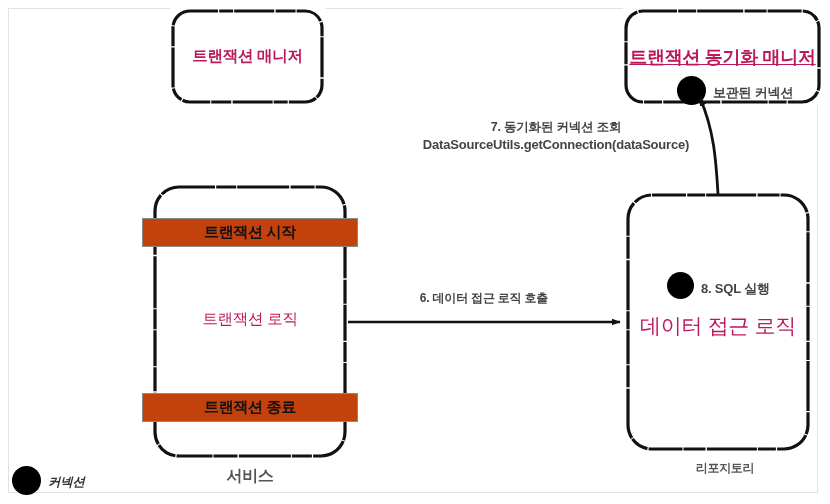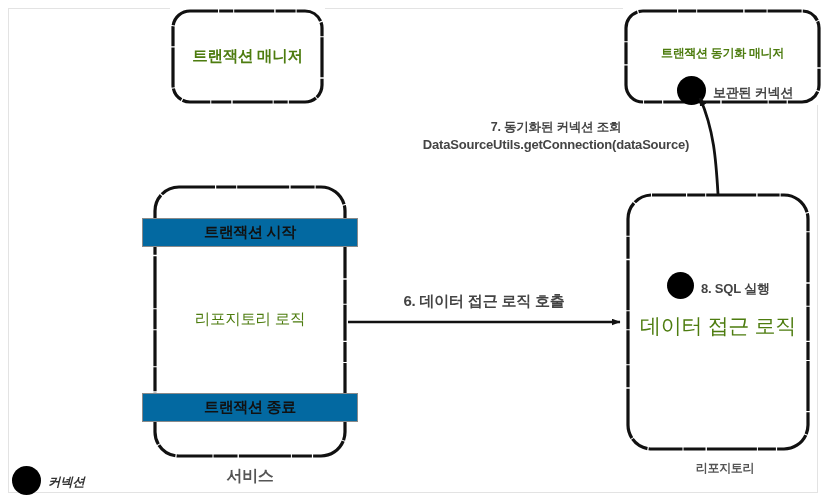--- a/index.html
+++ b/index.html
@@ -39,28 +39,28 @@
   .sbox svg {
     position: absolute;
     left: 0;
     top: 0;
     overflow: visible;
   }
   .boxtitle {
     position: absolute;
     width: 100%;
     text-align: center;
-    color: #4d7c0f;
+    color: #be185d;
     font-weight: 700;
     letter-spacing: -0.3px;
   }
   .band {
     position: absolute;
     box-sizing: border-box;
-    background: #0369a1;
+    background: #c2410c;
     border: 1.2px solid #8a8a8a;
     display: flex;
     align-items: center;
     justify-content: center;
     font-size: 15px;
     font-weight: 700;
     color: #111111;
     letter-spacing: -0.3px;
     z-index: 5;
   }
@@ -121,30 +121,30 @@
     <svg width="155" height="97" viewBox="0 0 155 97">
       <rect x="3" y="3" width="149" height="91" rx="17" ry="17" fill="#ffffff" stroke="#111111" stroke-width="3.2" stroke-dasharray="28 1.2 14 1 40 1.4 20 1" stroke-linejoin="round"></rect>
     </svg>
     <div class="boxtitle" style="top:38px; font-size:15.5px;">트랜잭션 매니저</div>
   </div>
 
   <div class="sbox" style="left:623px; top:8px; width:199px; height:97px;">
     <svg width="199" height="97" viewBox="0 0 199 97">
       <rect x="3" y="3" width="193" height="91" rx="17" ry="17" fill="#ffffff" stroke="#111111" stroke-width="3.2" stroke-dasharray="34 1.2 18 1 46 1.4 22 1" stroke-linejoin="round"></rect>
     </svg>
-    <div class="boxtitle" style="top:37px; font-size:12px;">트랜잭션 동기화 매니저</div>
+    <div class="boxtitle" style="top:37px; font-size:18px;text-decoration:underline;">트랜잭션 동기화 매니저</div>
     <div class="dot" style="left:54px; top:68px; width:29px; height:29px;"></div>
     <div class="small-label" style="left:90px; top:76px;">보관된 커넥션</div>
   </div>
 
   <div class="sbox" style="left:152px; top:184px; width:196px; height:275px;">
     <svg width="196" height="275" viewBox="0 0 196 275">
       <rect x="3" y="3" width="190" height="269" rx="24" ry="24" fill="#ffffff" stroke="#111111" stroke-width="3.2" stroke-dasharray="36 1.2 20 1 52 1.4 24 1" stroke-linejoin="round"></rect>
     </svg>
-    <div class="boxtitle" style="top:125px; font-size:15.5px; font-weight:400;">리포지토리 로직</div>
+    <div class="boxtitle" style="top:125px; font-size:15.5px; font-weight:400;">트랜잭션 로직</div>
   </div>
   <div class="band" style="left:142px; top:218px; width:216px; height:29px;">트랜잭션 시작</div>
   <div class="band" style="left:142px; top:393px; width:216px; height:29px;">트랜잭션 종료</div>
   <div class="caption" style="left:152px; top:466px; width:196px; font-size:16px;">서비스</div>
 
   <div class="sbox" style="left:625px; top:192px; width:186px; height:260px;">
     <svg width="186" height="260" viewBox="0 0 186 260">
       <rect x="3" y="3" width="180" height="254" rx="24" ry="24" fill="#ffffff" stroke="#111111" stroke-width="3.2" stroke-dasharray="34 1.2 18 1 50 1.4 22 1" stroke-linejoin="round"></rect>
     </svg>
     <div class="dot" style="left:42px; top:80px; width:27px; height:27px;"></div>
@@ -161,21 +161,21 @@
       <marker id="arrowhead-sm" markerWidth="8.5" markerHeight="7" refX="8" refY="3.5" orient="auto" markerUnits="userSpaceOnUse">
         <path d="M0,0 L8.5,3.5 L0,7 Z" fill="#111111"></path>
       </marker>
     </defs>
 
     <line x1="348" y1="322" x2="620" y2="322" stroke="#111111" stroke-width="2.6" marker-end="url(#arrowhead)"></line>
 
     <path d="M718,194 C716,160 714,130 700,98" fill="none" stroke="#111111" stroke-width="2.8" marker-end="url(#arrowhead-sm)"></path>
   </svg>
 
-  <div class="edge-label" style="left:372px; top:290px; width:224px; font-size:15px;">6. 데이터 접근 로직 호출</div>
+  <div class="edge-label" style="left:372px; top:290px; width:224px; font-size:12px;">6. 데이터 접근 로직 호출</div>
 
   <div class="edge-label" style="left:396px; top:118px; width:320px; font-size:12.5px;">
     <div>7. 동기화된 커넥션 조회</div>
     <div style="font-size:13px;">DataSourceUtils.getConnection(dataSource)</div>
   </div>
 
   <div class="dot" style="left:12px; top:466px; width:29px; height:29px;"></div>
   <div class="legend-label" style="left:48px; top:474px;">커넥션</div>
 
 </div>

